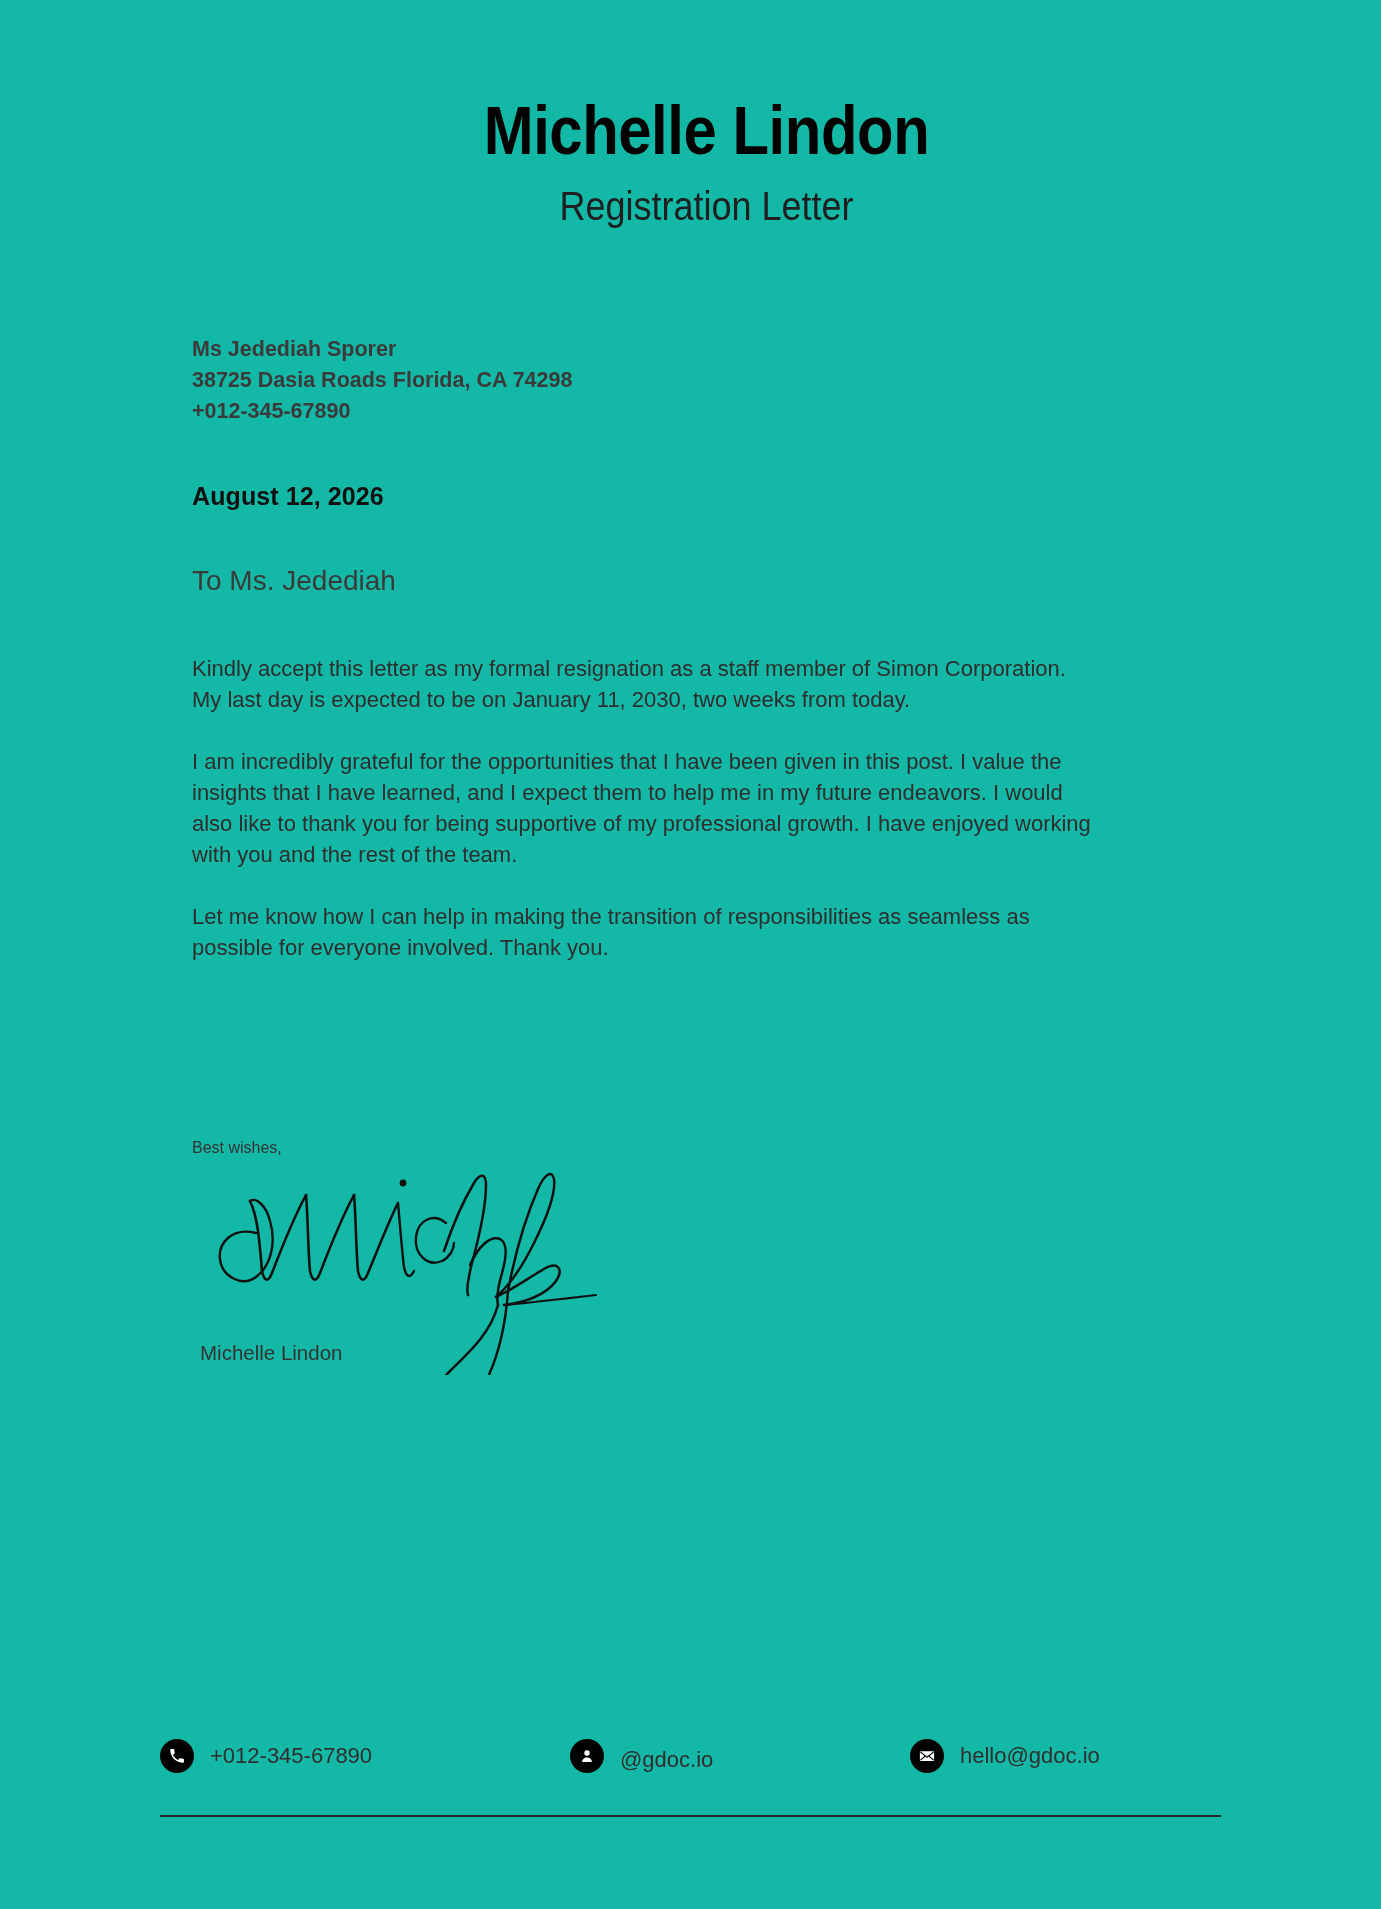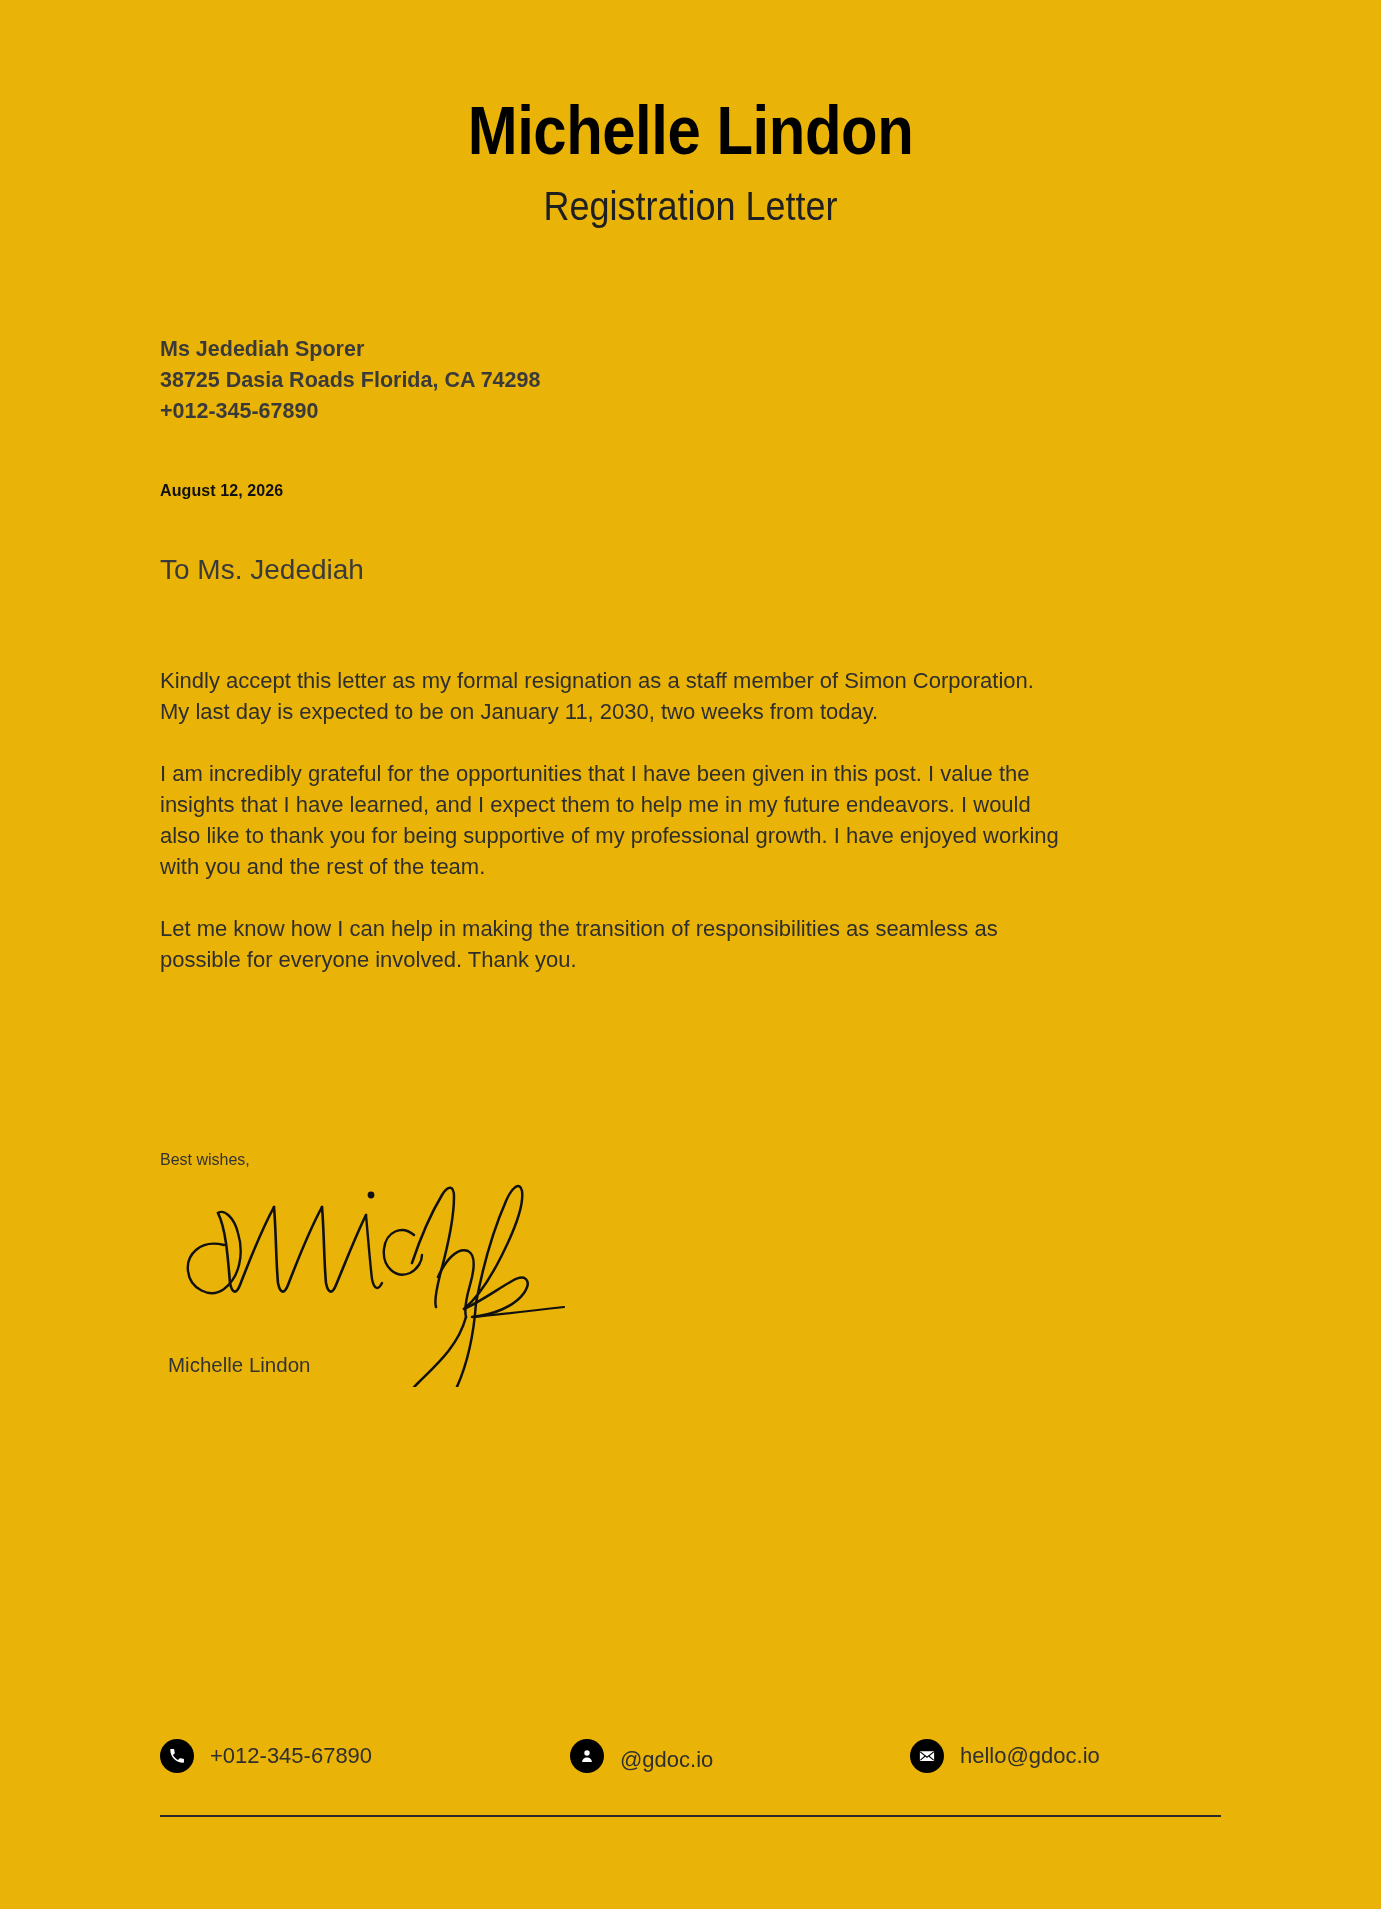--- a/index.html
+++ b/index.html
@@ -13,22 +13,23 @@
     font-family: "Liberation Sans", sans-serif;
     color: #1a1a1a;
     position: relative;
     overflow: hidden;
   }
 
   .page {
     position: relative;
     width: 1381px;
     height: 1909px;
-    background: #eab308;
+    background: #14b8a6;
     box-sizing: border-box;
+    padding-left: 32px;
   }
 
   
   .header {
     text-align: center;
     padding-top: 96px;
   }
   .doc-title {
     font-family: "Liberation Sans", sans-serif;
     font-weight: bold;
@@ -61,34 +62,34 @@
   .addr-block {
     font-size: 21.5px;
     line-height: 31px;
     color: #3a3a3a;
     font-weight: 700;
   }
   .addr-line { display: block; white-space: pre; }
 
   .date-line {
     margin-top: 55px;
-    font-size: 16px;
+    font-size: 25px;
     font-weight: bold;
     color: #111111;
     letter-spacing: 0.1px;
   }
 
   .salutation {
     margin-top: 54px;
     font-size: 28px;
     color: #3a3a3a;
   }
 
   .paragraphs {
-    margin-top: 79px;
+    margin-top: 56px;
   }
   .para {
     font-size: 22px;
     line-height: 31px;
     color: #2e2e2e;
     margin: 0 0 31px 0;
     max-width: 900px;
     text-align: left;
   }
   .para:last-child { margin-bottom: 0; }

